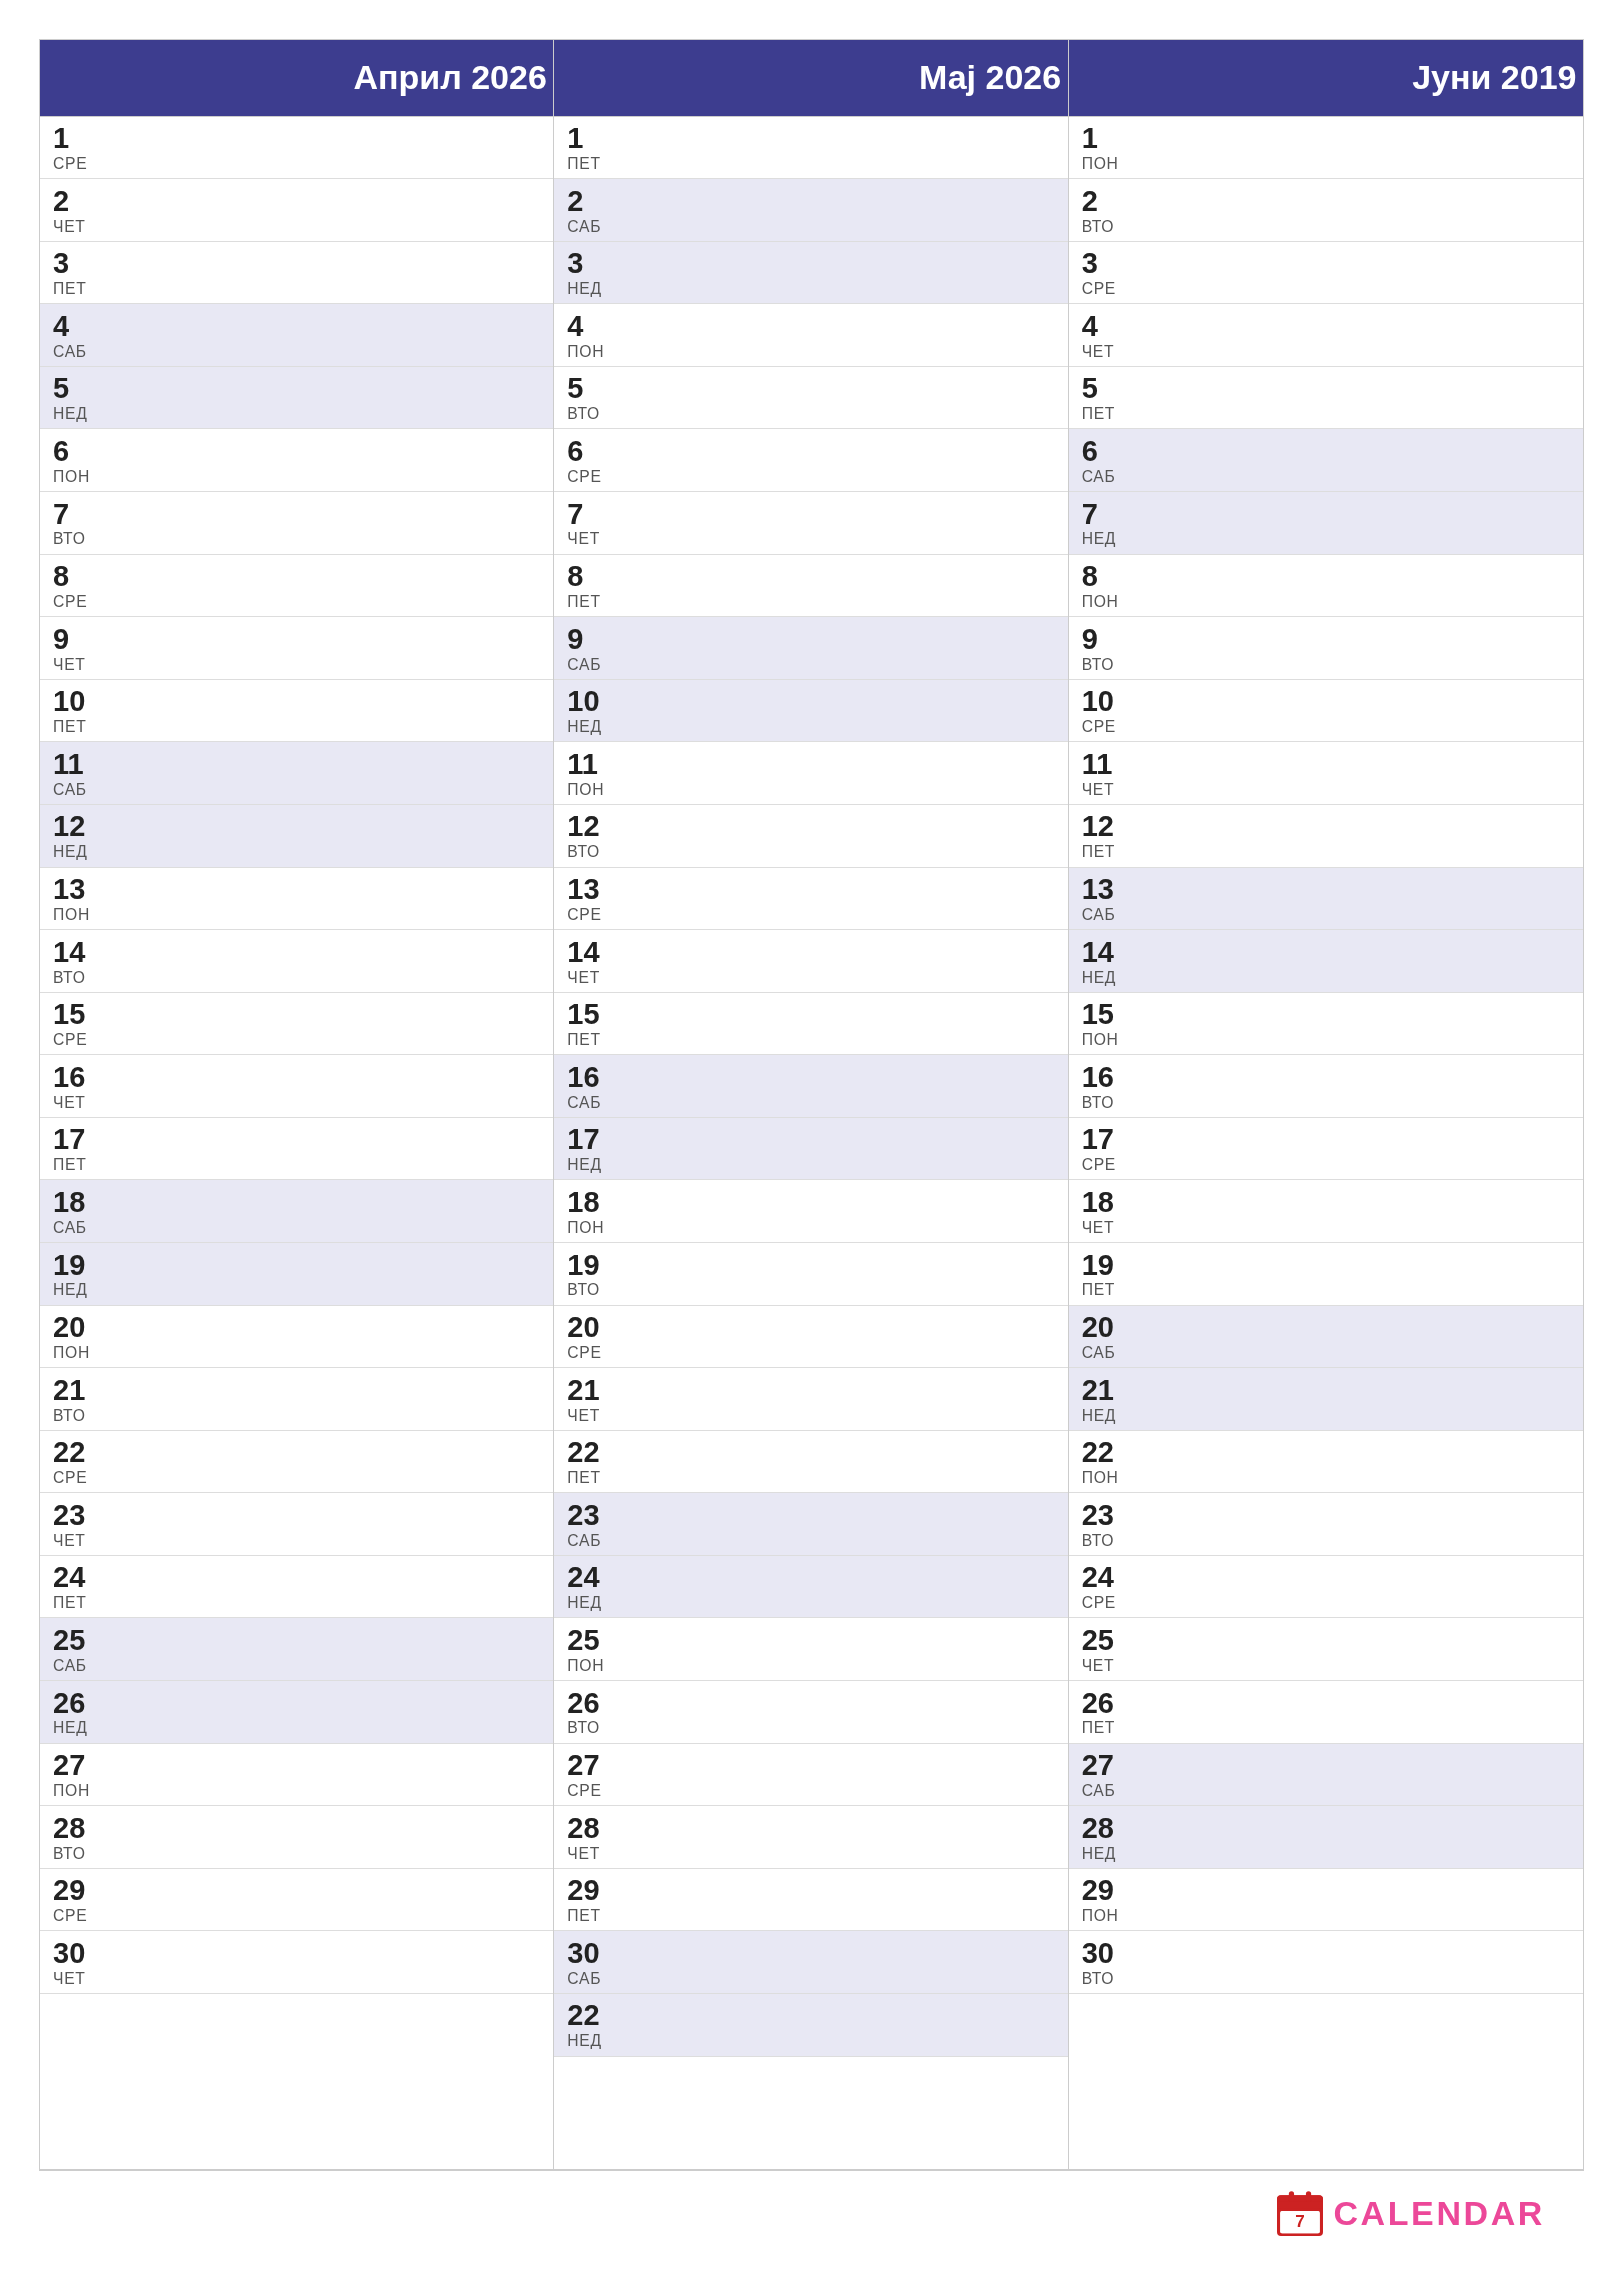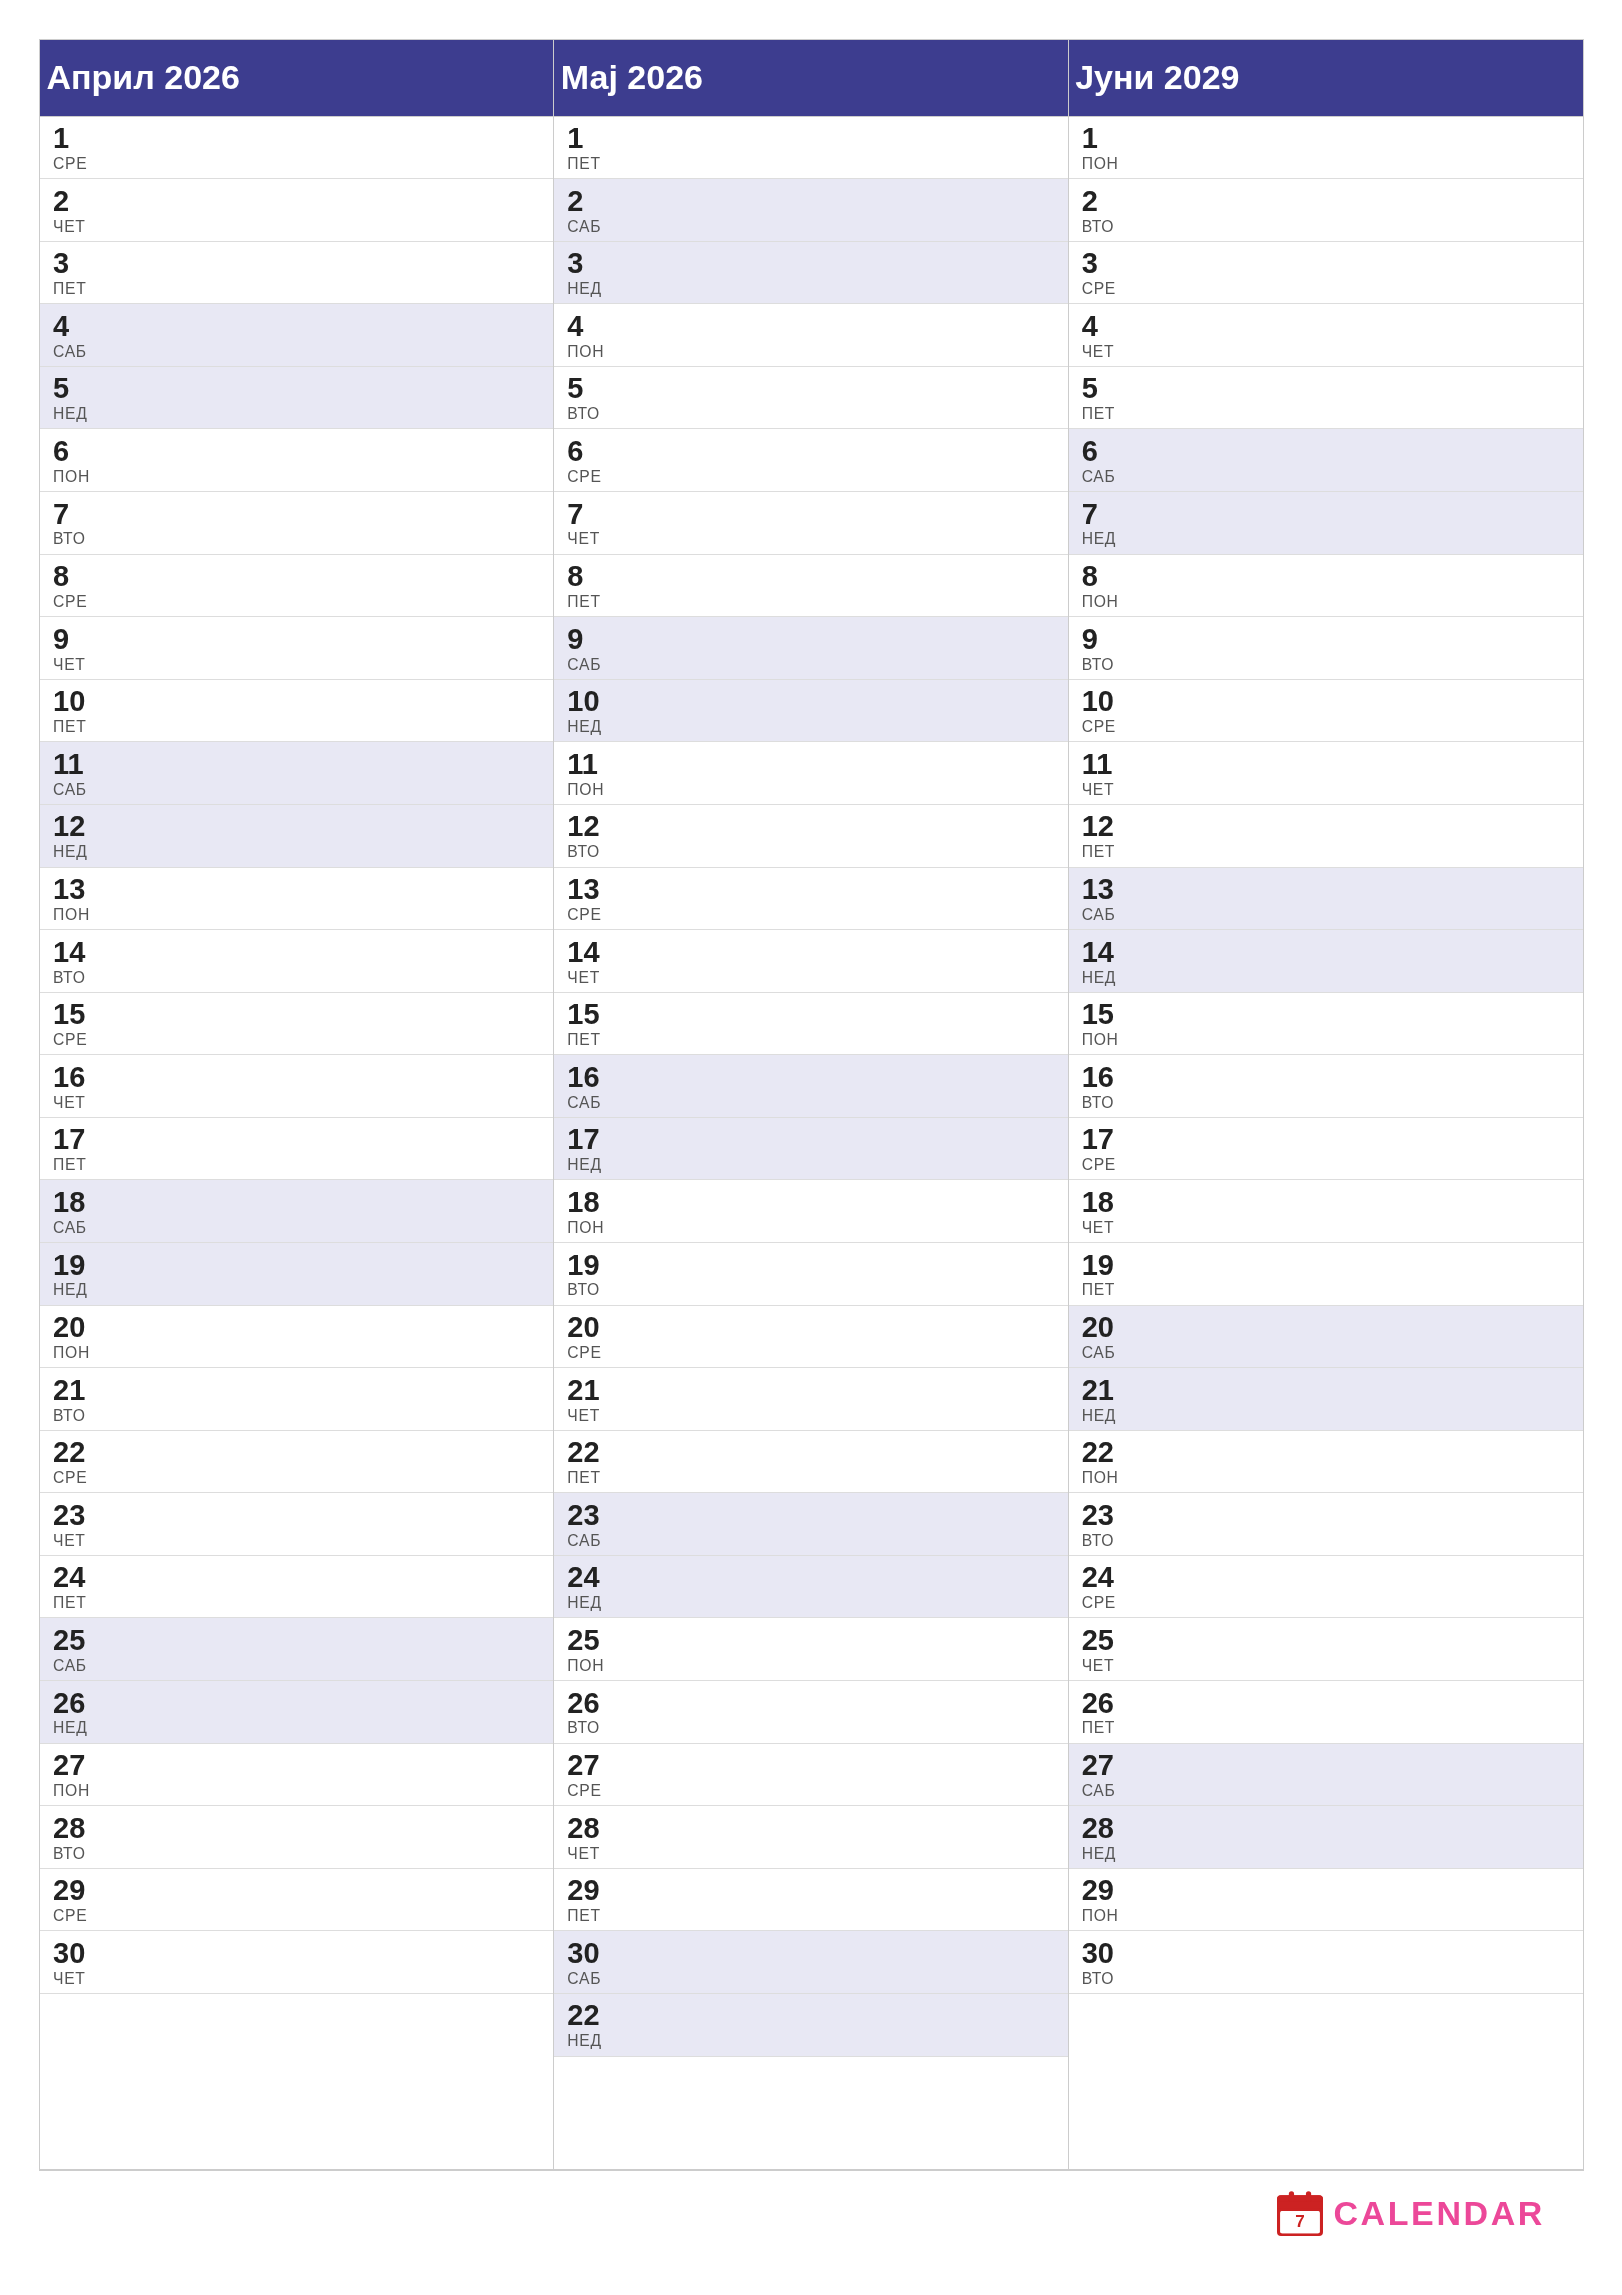--- a/index.html
+++ b/index.html
@@ -13,21 +13,21 @@
     .page {
       width: 1623px;
       height: 2295px;
       padding: 39px;
       display: flex;
       flex-direction: column;
     }
     .month-header {
       background: #3d3d8f;
       color: #ffffff;
-      text-align: left;
+      text-align: right;
       padding: 18.3px 6.5px;
       font-size: 34px;
       font-weight: bold;
       border-bottom: 1.3px solid #cccccc;
     }
     .day-row {
       display: flex;
       flex-direction: column;
       padding: 6.5px 13px 5.2px 13px;
       border-bottom: 0.7px solid #dddddd;
@@ -340,21 +340,21 @@
         <div class="day-row weekend">
           <div class="day-number">30</div>
           <div class="day-name">САБ</div>
         </div>
         <div class="day-row weekend">
           <div class="day-number">22</div>
           <div class="day-name">НЕД</div>
         </div>
       </div>
       <div class="col-wrapper">
-        <div class="month-header">Јуни 2029</div>
+        <div class="month-header">Јуни 2019</div>
         <div class="day-row normal">
           <div class="day-number">1</div>
           <div class="day-name">ПОН</div>
         </div>
         <div class="day-row normal">
           <div class="day-number">2</div>
           <div class="day-name">ВТО</div>
         </div>
         <div class="day-row normal">
           <div class="day-number">3</div>

